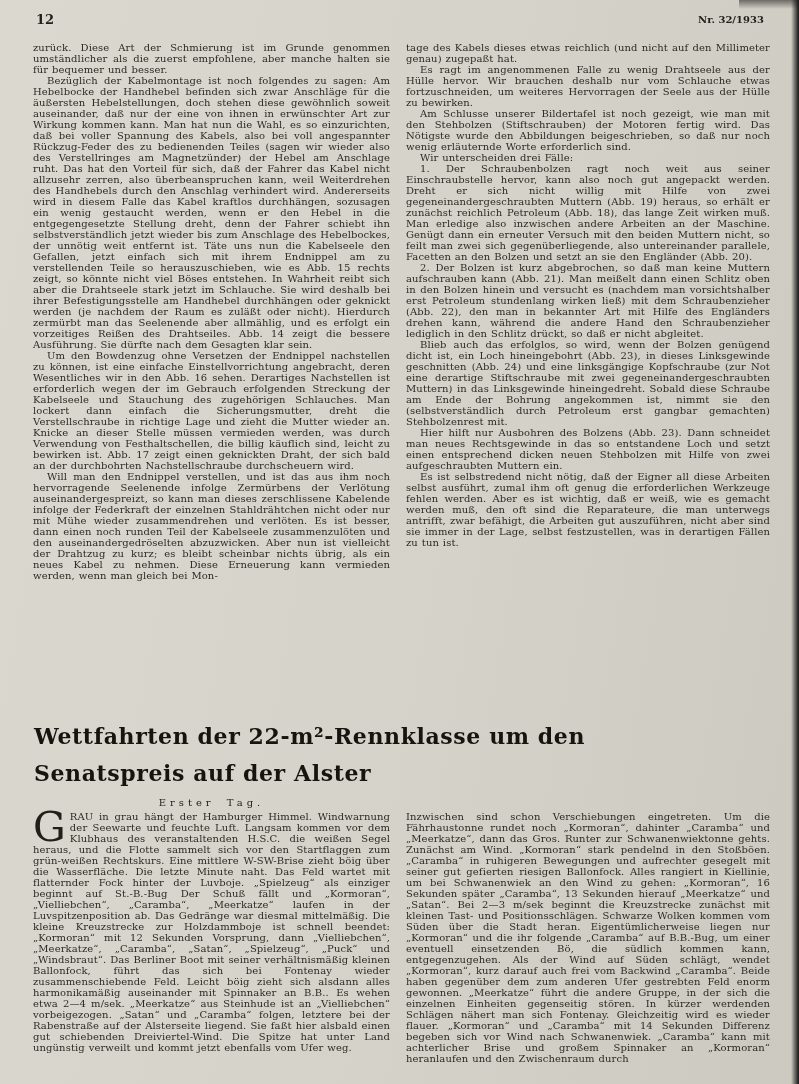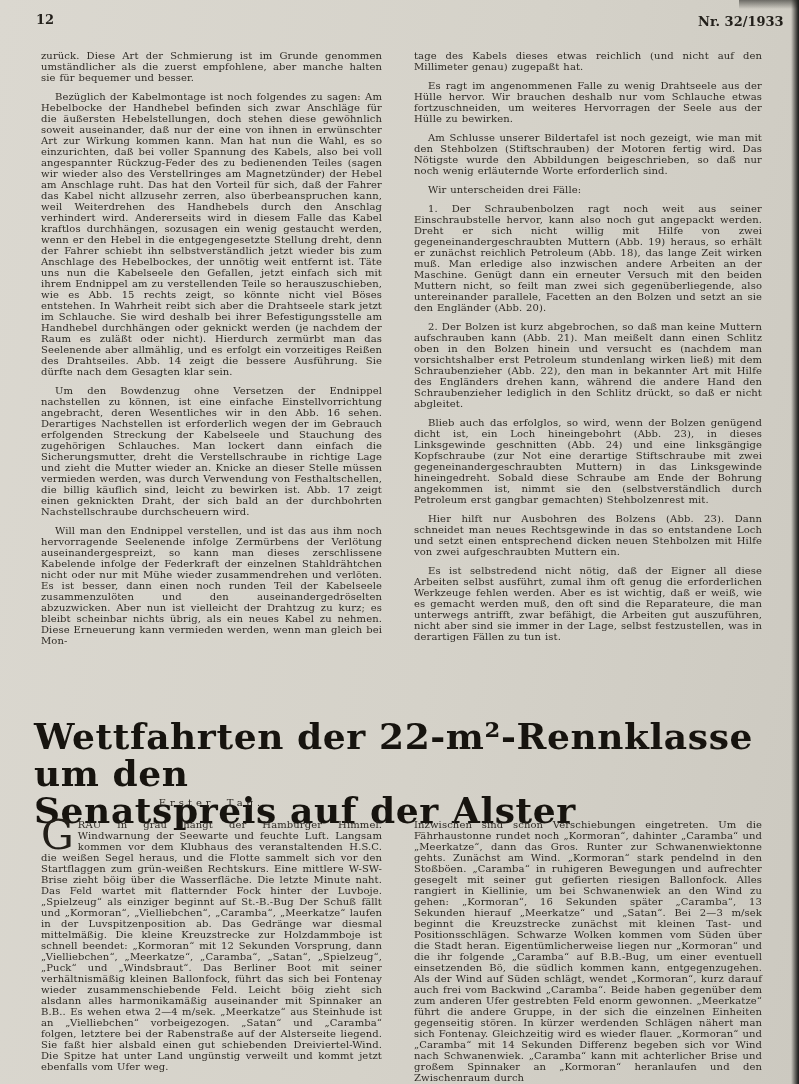--- a/index.html
+++ b/index.html
@@ -3,29 +3,29 @@
 <meta charset="utf-8">
 <style>
   html,body { margin:0; padding:0; }
   .page {
     position:relative; width:799px; height:1084px; overflow:hidden;
     background:linear-gradient(100deg,#dbd8d0 0%,#d5d2c9 55%,#ccc9c0 100%);
     font-family:"DejaVu Serif","Liberation Serif",serif;
     color:#2e2a24;
   }
   .hdr-num { position:absolute; top:12px; left:36px; font-size:13px; font-weight:bold; color:#221f1a; }
-  .hdr-issue { position:absolute; top:14px; left:698px; font-size:13px; font-weight:bold; color:#221f1a; }
+  .hdr-issue { position:absolute; top:14px; left:698px; font-size:10px; font-weight:bold; color:#221f1a; }
   .col { position:absolute; font-size:10px; line-height:11px; text-align:justify; letter-spacing:0.1px; word-spacing:0.6px; }
-  .col p { margin:8px; }
+  .col p { margin:0; }
   .col p.ind { text-indent:14px; }
   .a1-left  { left:33px;  top:42px;  width:357px; }
   .a1-right { left:406px; top:42px;  width:364px; }
   .headline {
     position:absolute; left:34px; top:718px; width:740px; margin:0;
-    font-size:36px; line-height:37px; font-weight:bold; letter-spacing:0.6px;
+    font-size:22px; line-height:37px; font-weight:bold; letter-spacing:0.6px;
     color:#17140f; font-family:"DejaVu Serif","Liberation Serif",serif;
   }
   .subtitle {
     position:absolute; left:33px; top:797px; width:357px; text-align:center;
     font-size:10px; letter-spacing:4px; word-spacing:5px; color:#26221c;
   }
   .a2-left  { left:33px;  top:811px; width:357px; }
   .a2-right { left:406px; top:811px; width:364px; }
   .dropcap {
     float:left; font-size:41px; line-height:33px; height:33px;

